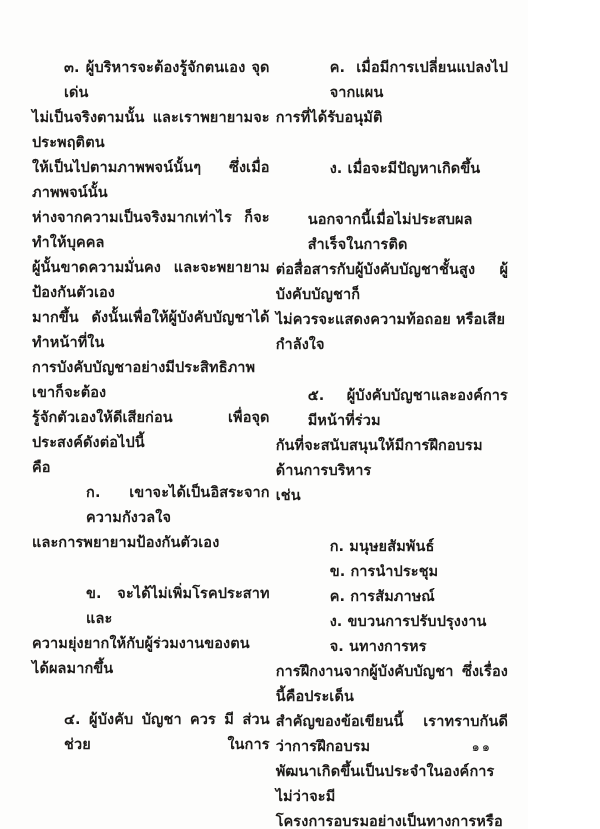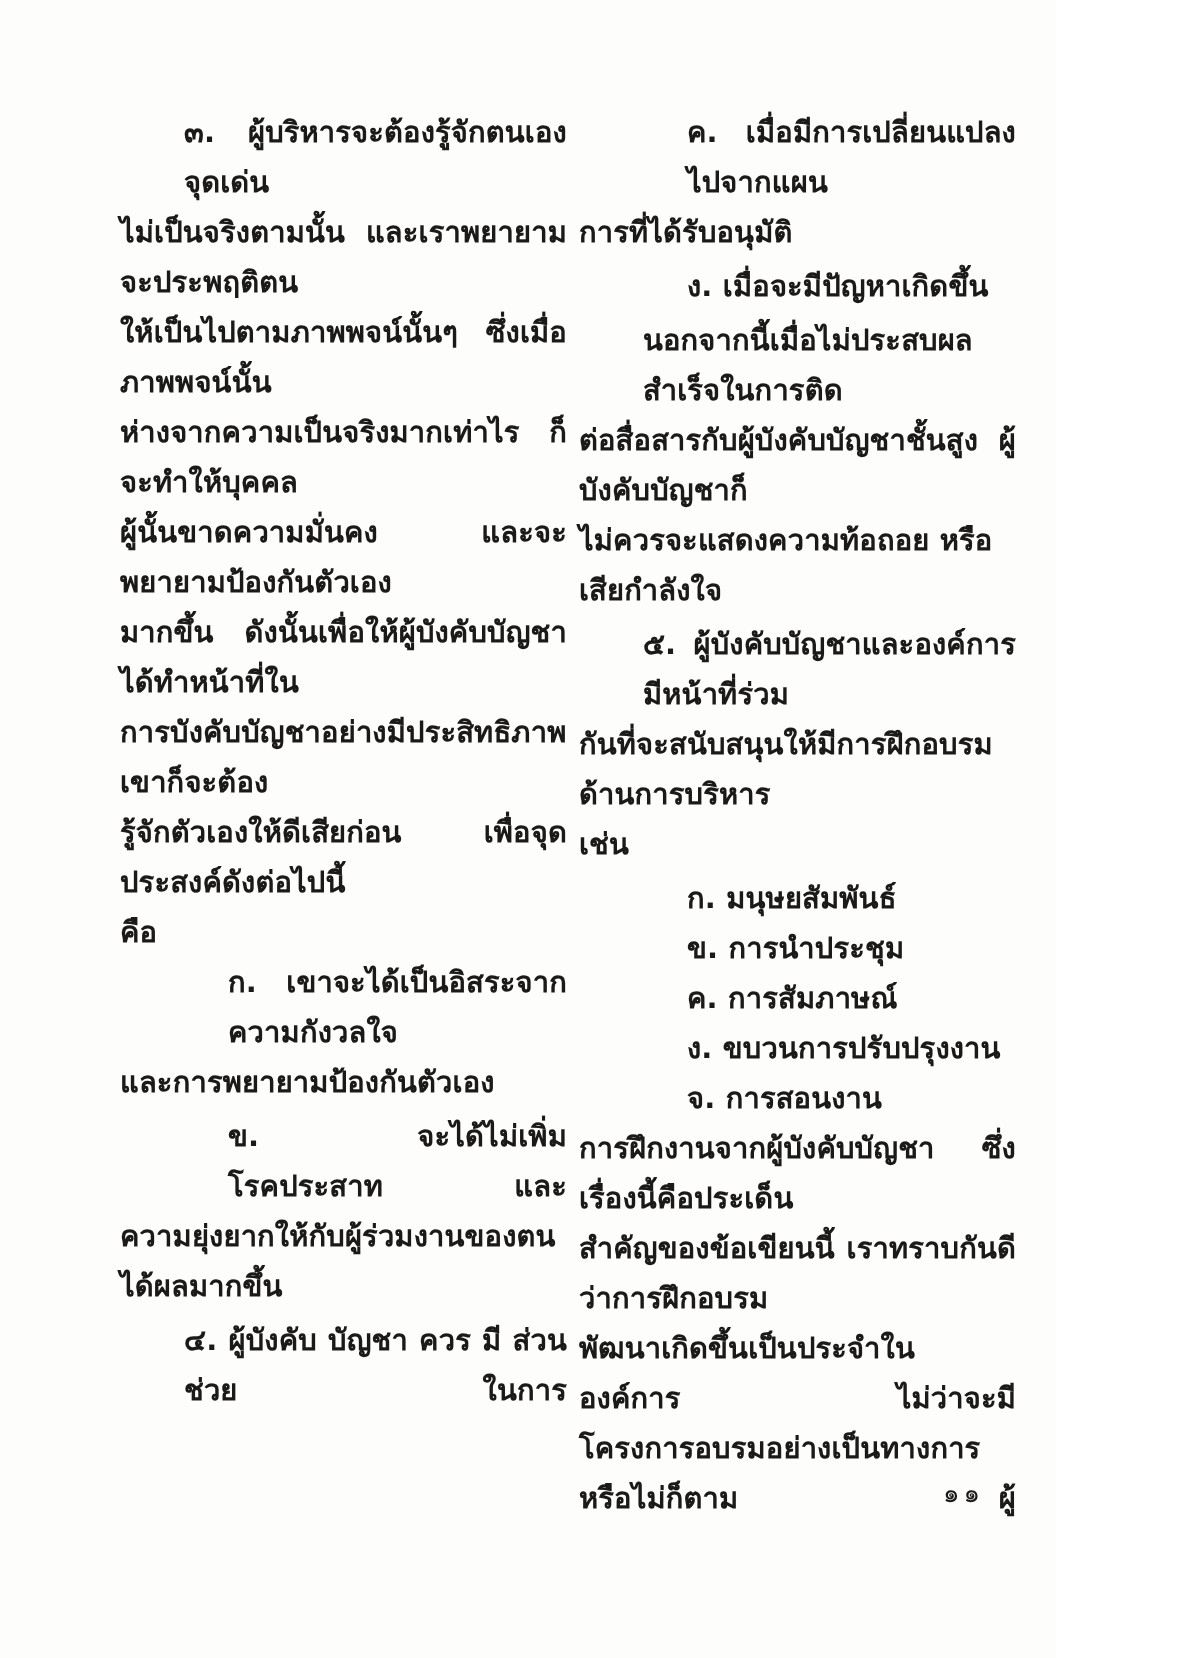--- a/index.html
+++ b/index.html
@@ -13,21 +13,21 @@
     font-family: "DejaVu Sans", "Liberation Sans", sans-serif;
     color: #1c1a18;
     overflow: hidden;
   }
   .page {
     position: relative;
     width: 528px;
     height: 829px;
     box-sizing: border-box;
     background: #fdfdfc;
-    padding: 55px 20px 0 60px;
+    padding: 55px 20px 0 32px;
   }
   .cols {
     display: flex;
     gap: 6px;
   }
   .col {
     box-sizing: border-box;
   }
   .col-left  { width: 270px; }
   .col-right { width: 264px; }
@@ -41,21 +41,21 @@
   }
   
   .line.j {
     text-align: justify;
     text-align-last: justify;
   }
   
   .ind1 { padding-left: 32px; }
   .ind2 { padding-left: 54px; }
   
-  .g { margin-top: 2px; }
+  .g { margin-top: 26px; }
   .page-number {
     position: absolute;
     right: 36px;
     bottom: 72px;
     font-size: 13px;
     font-weight: 400;
     letter-spacing: 2px;
   }
 </style>
 </head>
@@ -87,21 +87,21 @@
         <div class="line ind1 j g">นอกจากนี้เมื่อไม่ประสบผลสำเร็จในการติด</div>
         <div class="line ind0 j">ต่อสื่อสารกับผู้บังคับบัญชาชั้นสูง ผู้บังคับบัญชาก็</div>
         <div class="line ind0">ไม่ควรจะแสดงความท้อถอย หรือเสียกำลังใจ</div>
         <div class="line ind1 j g">๕. ผู้บังคับบัญชาและองค์การมีหน้าที่ร่วม</div>
         <div class="line ind0 j">กันที่จะสนับสนุนให้มีการฝึกอบรมด้านการบริหาร</div>
         <div class="line ind0">เช่น</div>
         <div class="line ind2 g">ก. มนุษยสัมพันธ์</div>
         <div class="line ind2">ข. การนำประชุม</div>
         <div class="line ind2">ค. การสัมภาษณ์</div>
         <div class="line ind2">ง. ขบวนการปรับปรุงงาน</div>
-        <div class="line ind2">จ. การสอนงาน</div>
+        <div class="line ind2">จ. นทางการหร</div>
         <div class="line ind0 j">การฝึกงานจากผู้บังคับบัญชา ซึ่งเรื่องนี้คือประเด็น</div>
         <div class="line ind0 j">สำคัญของข้อเขียนนี้ เราทราบกันดีว่าการฝึกอบรม</div>
         <div class="line ind0 j">พัฒนาเกิดขึ้นเป็นประจำในองค์การ ไม่ว่าจะมี</div>
         <div class="line ind0 j">โครงการอบรมอย่างเป็นทางการหรือไม่ก็ตาม ผู้</div>
       </div>
   </div>
   <div class="page-number">๑๑</div>
 </div>
 
 </body></html>

